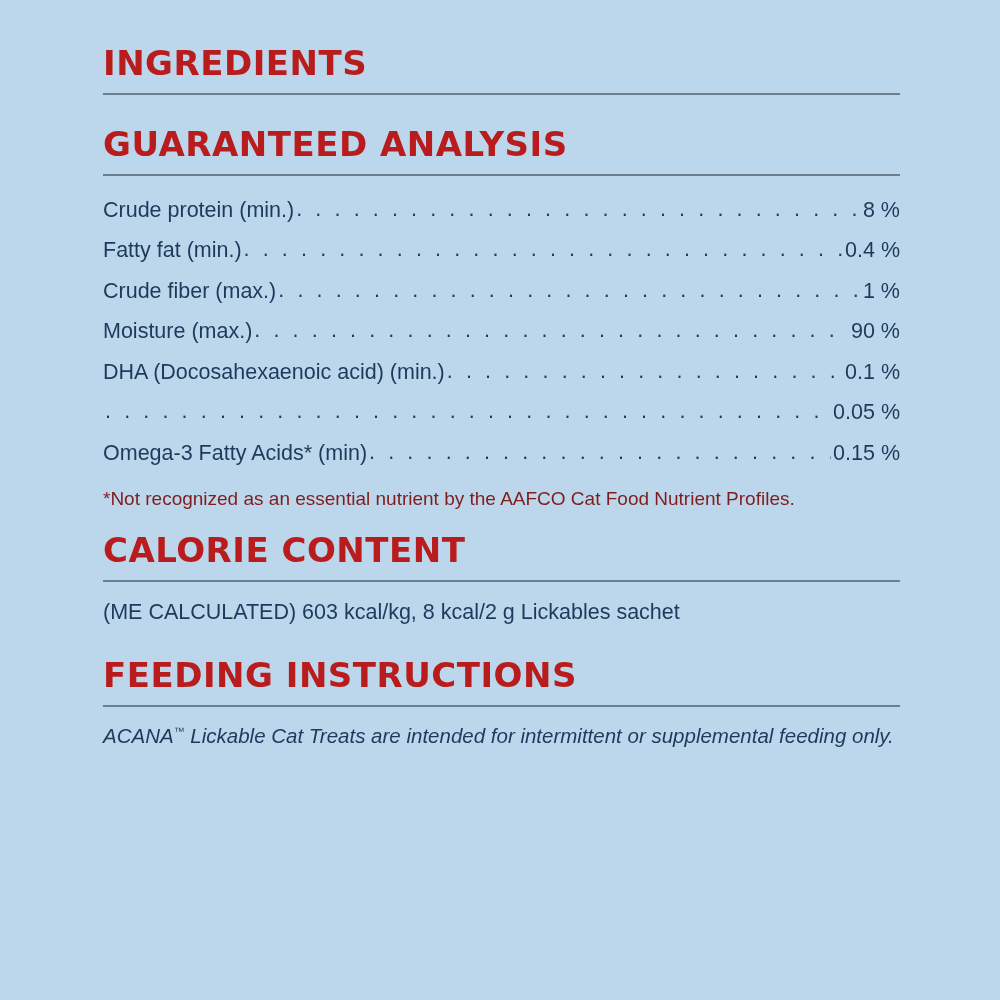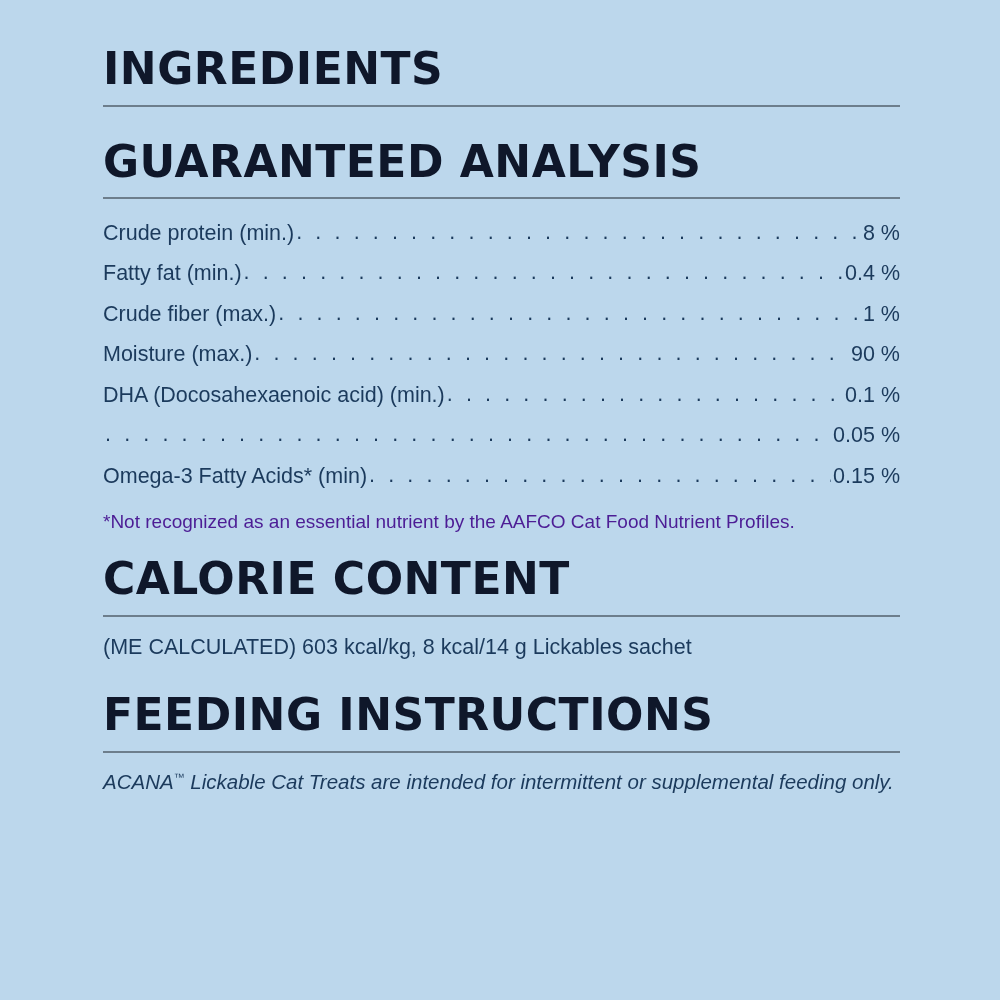--- a/index.html
+++ b/index.html
@@ -17,23 +17,23 @@
   .page {
     position: relative;
     width: 1000px;
     height: 1000px;
     box-sizing: border-box;
     padding: 44px 100px 0 103px;
   }
   h2.section-title {
     font-family: "DejaVu Sans", sans-serif;
     font-weight: bold;
-    font-size: 44px;
+    font-size: 34px;
     letter-spacing: 0.5px;
-    color: #0f172a;
+    color: #b91c1c;
     margin: 0;
     line-height: 1.15;
     text-transform: uppercase;
   }
   .rule {
     height: 2px;
     background: #6d7e8c;
     margin-top: 10px;
     margin-bottom: 14px;
     width: 100%;
@@ -70,21 +70,21 @@
     color: #1b3a5c;
     font-size: 21.5px;
     letter-spacing: 3.6px;
     position: relative;
     top: -1px;
   }
   .ga-value { white-space: nowrap; }
   .footnote {
     font-size: 19px;
     line-height: 1.4;
-    color: #4c1d95;
+    color: #7f1d1d;
     margin-top: 12px;
   }
   .feeding-line1 {
     font-size: 21.5px;
     line-height: 1.5;
     margin: 0 0 4px 0;
   }
   .feeding-line2 {
     font-size: 20.5px;
     line-height: 1.5;
@@ -149,21 +149,21 @@
         <span class="ga-dots">. . . . . . . . . . . . . . . . . . . . . . . . . . . . . . . . . . . . . . . . . . . . . . . . . . . . . . . . . . .</span>
         <span class="ga-value">0.15 %</span>
       </li>
     </ul>
     <p class="footnote">*Not recognized as an essential nutrient by the AAFCO Cat Food Nutrient Profiles.</p>
   </section>
 
   <section class="block-cal">
     <h2 class="section-title">CALORIE CONTENT</h2>
     <div class="rule"></div>
-    <p class="body-text">(ME CALCULATED) 603 kcal/kg, 8 kcal/14 g Lickables sachet</p>
+    <p class="body-text">(ME CALCULATED) 603 kcal/kg, 8 kcal/2 g Lickables sachet</p>
   </section>
 
   <section>
     <h2 class="section-title">FEEDING INSTRUCTIONS</h2>
     <div class="rule"></div>
     <p class="feeding-line2"><span class="brand">ACANA</span><span class="tm">™</span><span> Lickable Cat Treats are intended for intermittent or supplemental feeding only.</span></p>
   </section>
 
 </div>
 

